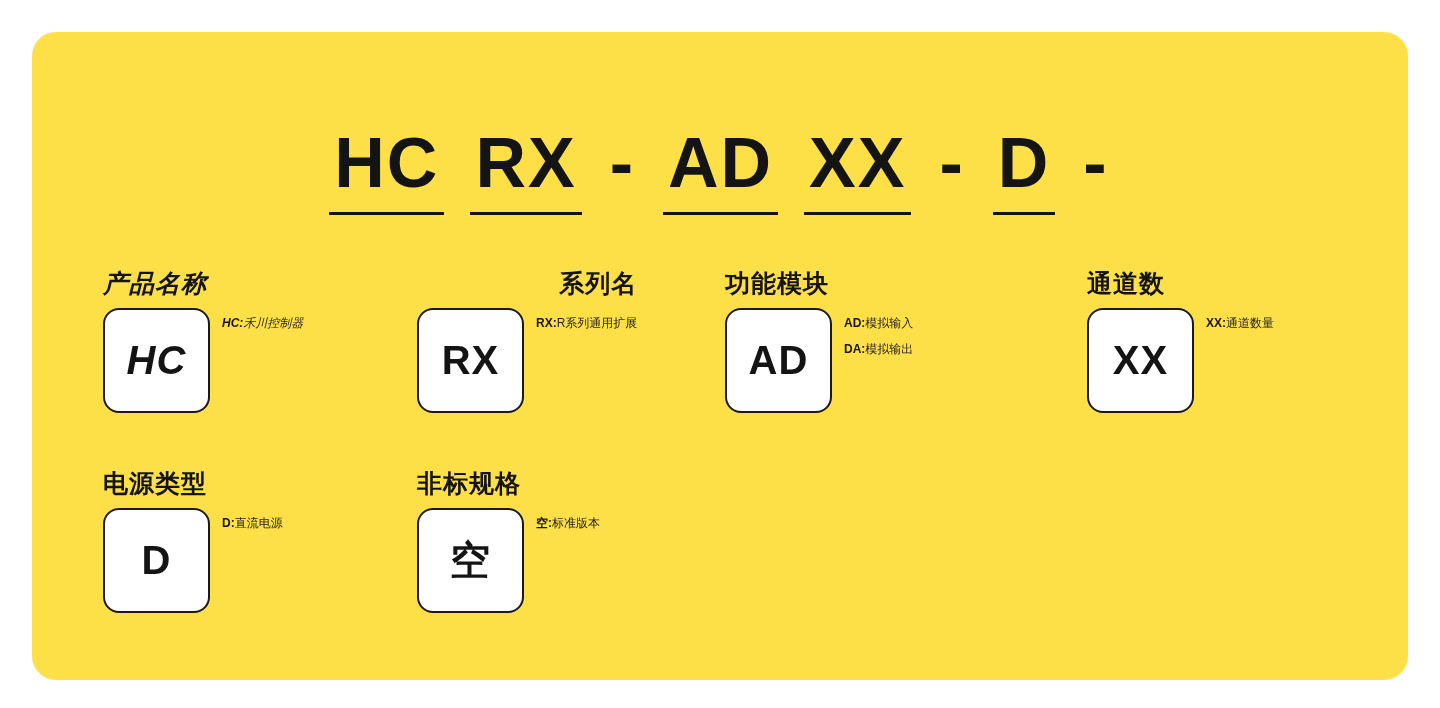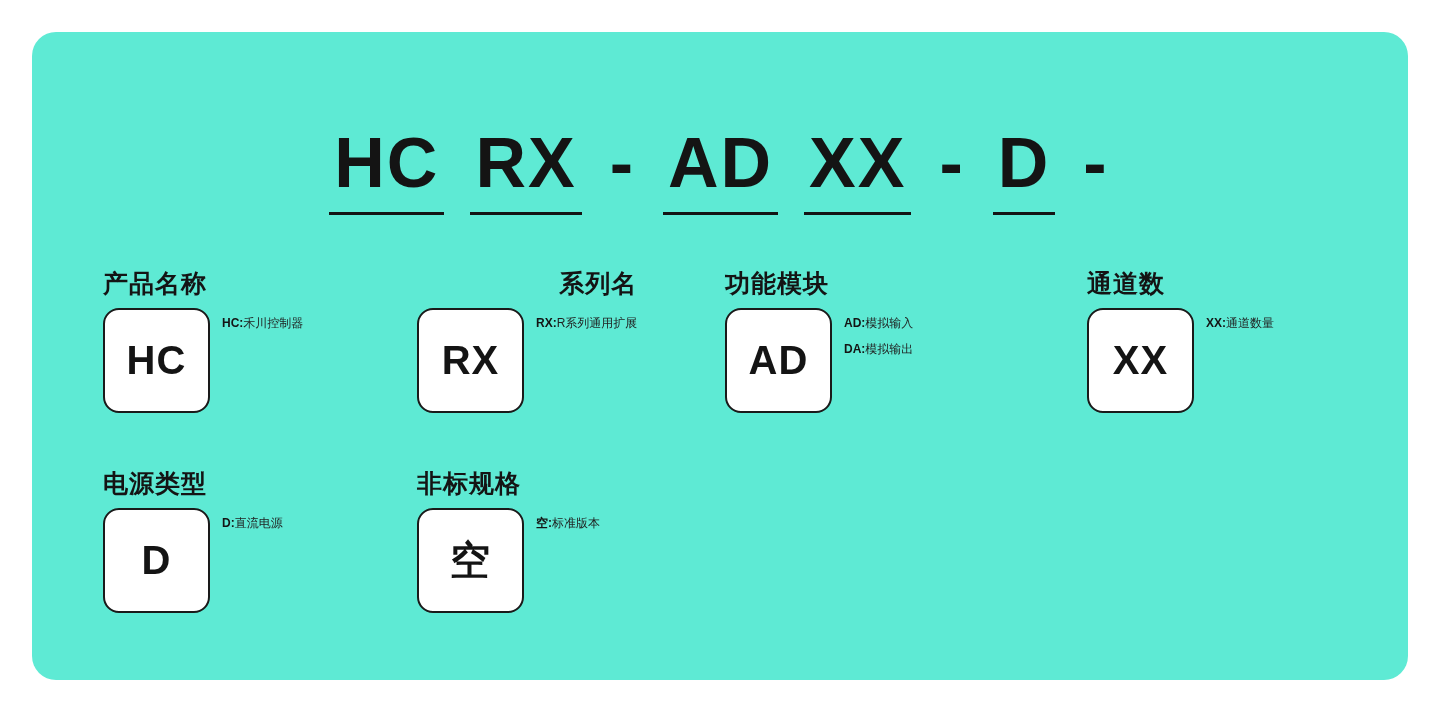--- a/index.html
+++ b/index.html
@@ -7,21 +7,21 @@
     width: 1440px; height: 708px;
     background: #ffffff;
     font-family: "Liberation Sans", "DejaVu Sans", sans-serif;
     position: relative;
     overflow: hidden;
   }
   .panel {
     position: absolute;
     left: 32px; top: 32px;
     width: 1376px; height: 648px;
-    background: #5eead4;
+    background: #fde047;
     border-radius: 24px;
   }
   .model-code {
     position: absolute;
     left: 0; right: 0; top: 96px;
     display: flex;
     justify-content: center;
     align-items: baseline;
     gap: 26px;
   }
@@ -72,21 +72,21 @@
   }
   .desc { padding-top: 2px; }
   .desc-line {
     font-size: 12px;
     line-height: 26px;
     color: #1f1f1f;
     white-space: nowrap;
   }
   .desc-line .key { font-weight: bold; color: #141414; }
   
-  .pos-r1c1 { left: 71px;   top: 236px; }
+  .pos-r1c1 { left: 71px;   top: 236px; font-style: italic; }
   .pos-r1c2 { left: 385px;  top: 236px; text-align: right; }
   .pos-r1c3 { left: 693px;  top: 236px; }
   .pos-r1c4 { left: 1055px; top: 236px; }
   .pos-r2c1 { left: 71px;   top: 436px; }
   .pos-r2c2 { left: 385px;  top: 436px; }
 </style>
 </head>
 <body>
 
 <div class="panel">

